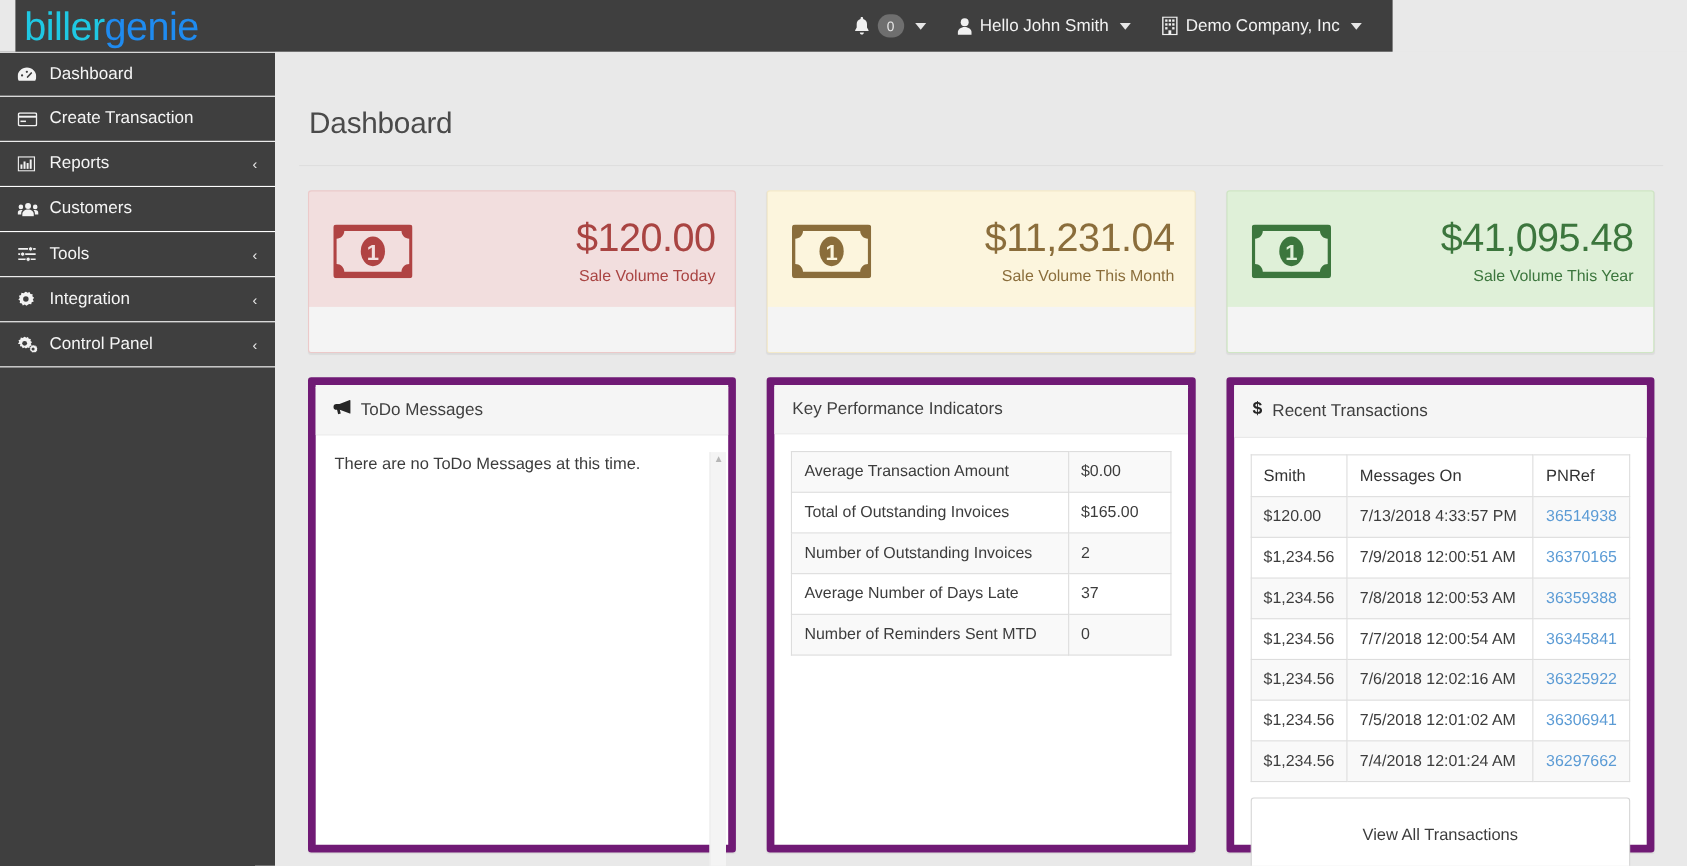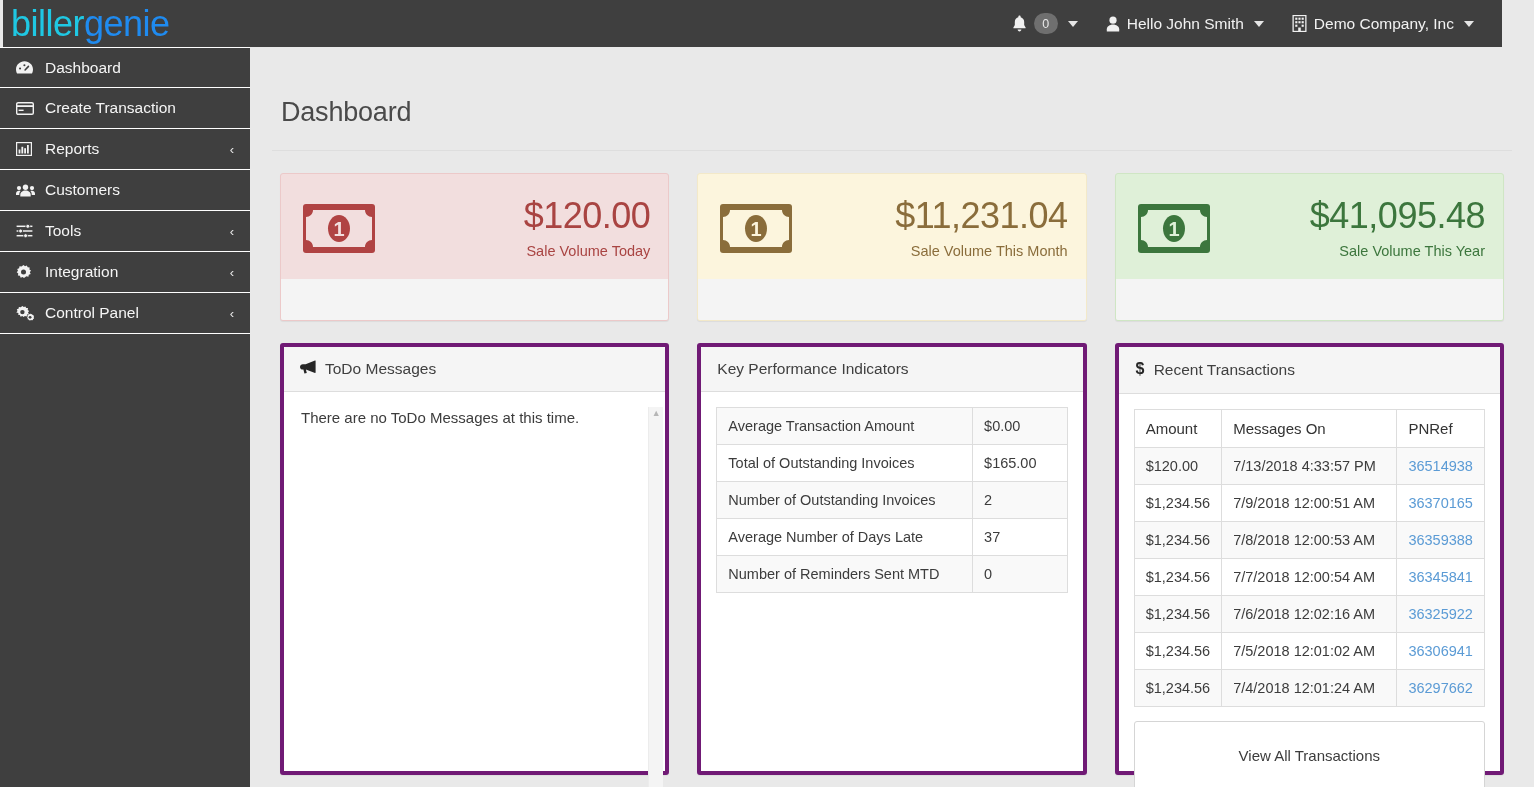--- a/index.html
+++ b/index.html
@@ -9,22 +9,22 @@
     width: 1534px;
     height: 787px;
     overflow: hidden;
     font-family: "Liberation Sans", sans-serif;
     background: #e9e9e9;
   }
 
   
   .topbar {
     position: absolute;
-    top: 0; left: 3px;
-    width: 1499px;
+    top: 0; left: 14px;
+    width: 1252px;
     height: 47px;
     background: #3f3f3f;
     display: flex;
     align-items: center;
     z-index: 30;
   }
   .logo-zone {
     width: 250px;
     height: 47px;
     display: flex;
@@ -183,21 +183,21 @@
   .card-red   { background: #f2dede; border: 1px solid #ecc9c9; }
   .card-red .stat-value, .card-red .stat-label { color: #a94442; }
   .card-yellow{ background: #fcf5dd; border: 1px solid #f3e9c9; }
   .card-yellow .stat-value, .card-yellow .stat-label { color: #8a6d3b; }
   .card-green { background: #dff0d8; border: 1px solid #cfe6c4; }
   .card-green .stat-value, .card-green .stat-label { color: #3c763d; }
 
   
   .panel {
     background: #ffffff;
-    border: 4px solid #701a75;
+    border: 7px solid #701a75;
     border-radius: 3px;
     box-shadow: 0 1px 1px rgba(0,0,0,0.05);
     display: flex;
     flex-direction: column;
   }
   .panel-head {
     background: #f5f5f5;
     border-bottom: 1px solid #dddddd;
     padding: 13px 16px;
     font-size: 15.5px;
@@ -571,21 +571,21 @@
             <svg width="10" height="16" viewBox="0 0 10 16">
                 <text x="5" y="13.5" font-family="Liberation Sans, sans-serif" font-size="16" font-weight="bold" fill="#262626" text-anchor="middle">$</text>
               </svg>
           </span>
           <span>Recent Transactions</span>
         </div>
         <div class="panel-body">
           <table class="data txn-table">
             <thead>
               <tr>
-                <th>Amount</th>
+                <th>Smith</th>
                 <th>Messages On</th>
                 <th>PNRef</th>
               </tr>
             </thead>
             <tbody>
               <tr class="trow">
                 <td class="c-amt">$120.00</td>
                 <td class="c-date">7/13/2018 4:33:57 PM</td>
                 <td class="c-ref"><a class="reflink">36514938</a></td>
               </tr>

